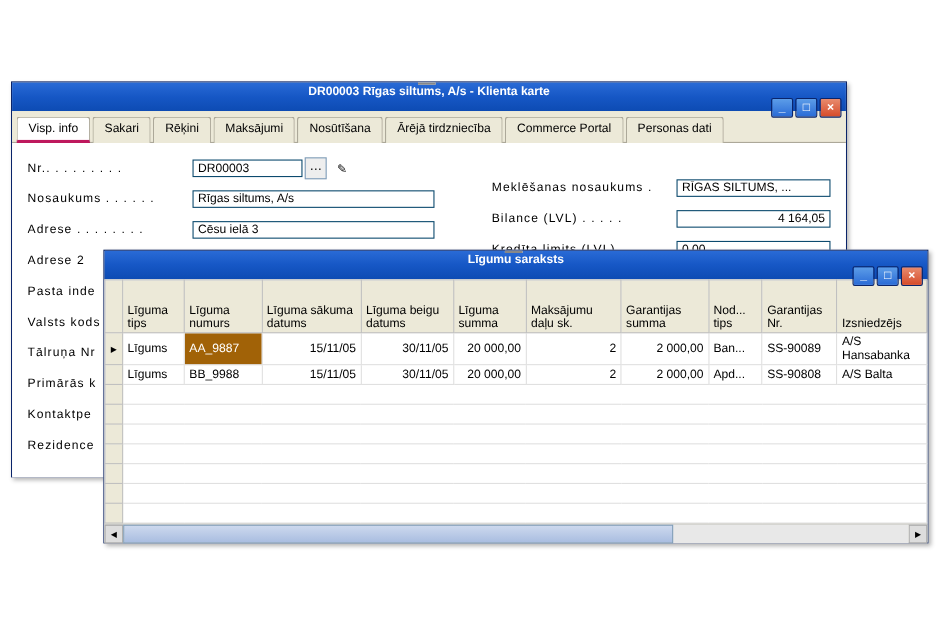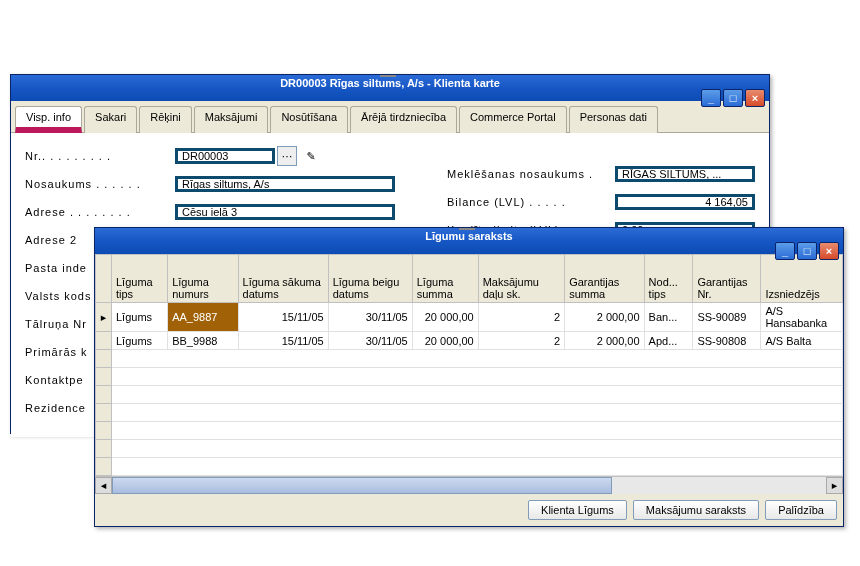--- a/index.html
+++ b/index.html
@@ -7,27 +7,27 @@
 
 .window { position: absolute; border: 1px solid #0a246a; background: #ece9d8; box-shadow: 2px 2px 4px rgba(0,0,0,0.3); }
 .titlebar { background: linear-gradient(to bottom, #2a6bd6 0%, #1657c5 50%, #0d4bb3 100%); height: 26px; display: flex; align-items: center; padding: 0 4px; color: #fff; font-weight: bold; flex-direction: column; }
 .titlebar .icon { width: 16px; height: 16px; background: #fff; margin-right: 5px; border: 1px solid #888; }
 .title-btns { margin-left: auto; display: flex; gap: 2px; }
 .title-btn { width: 20px; height: 18px; background: linear-gradient(to bottom, #5c9de8, #2a6bd6); border: 1px solid #0a246a; border-radius: 2px; color: #fff; display: flex; align-items: center; justify-content: center; font-weight: bold; cursor: pointer; }
 .title-btn.close { background: linear-gradient(to bottom, #e88b6e, #d64b2a); }
 
 .tabs { display: flex; background: #ece9d8; padding: 4px 4px 0 4px; border-bottom: 1px solid #aca899; }
 .tab { padding: 4px 10px; background: #ece9d8; border: 1px solid #aca899; border-bottom: none; margin-right: 2px; cursor: pointer; border-radius: 3px 3px 0 0; position: relative; top: 1px; }
-.tab.active { background: #fff; border-bottom: 6px solid #be185d; }
+.tab.active { background: #fff; border-bottom: 3px solid #be185d; }
 
 .form-body { background: #fff; padding: 12px 14px; }
 .form-row { display: flex; align-items: center; margin-bottom: 6px; height: 22px; }
 .form-label { width: 150px; color: #000; letter-spacing: 1px; white-space: nowrap; overflow: hidden; }
 .form-cell { display: flex; align-items: center; }
-.input { border: 3px solid #0c4a6e; background: #fff; height: 16px; padding: 1px 4px; }
+.input { border: 1px solid #0c4a6e; background: #fff; height: 16px; padding: 1px 4px; }
 .lookup-btn { width: 20px; height: 20px; border: 1px solid #7f9db9; background: #eee; margin-left: 2px; display: flex; align-items: center; justify-content: center; cursor: pointer; }
 .pencil { margin-left: 6px; width: 16px; height: 16px; cursor: pointer; display:flex;align-items:center;justify-content:center; }
 
 .right-col { margin-left: auto; display: flex; align-items: center; margin-top: 36px; }
 .right-col .form-label { width: 168px; }
 
 
 .win2 { top: 227px; left: 94px; width: 750px; }
 .win1 { top: 74px; left: 10px; width: 760px; height: 360px; }
 
@@ -211,18 +211,13 @@
       </tbody>
     </table>
     <div class="hscroll">
       <div class="arrow">◂</div>
       <div class="track">
           <div class="thumb"></div>
         </div>
       <div class="arrow">▸</div>
     </div>
   </div>
-  <div class="btn-bar">
-    <div class="btn">Klienta Līgums</div>
-    <div class="btn">Maksājumu saraksts</div>
-    <div class="btn">Palīdzība</div>
-  </div>
 </div>
 
 </body></html>

